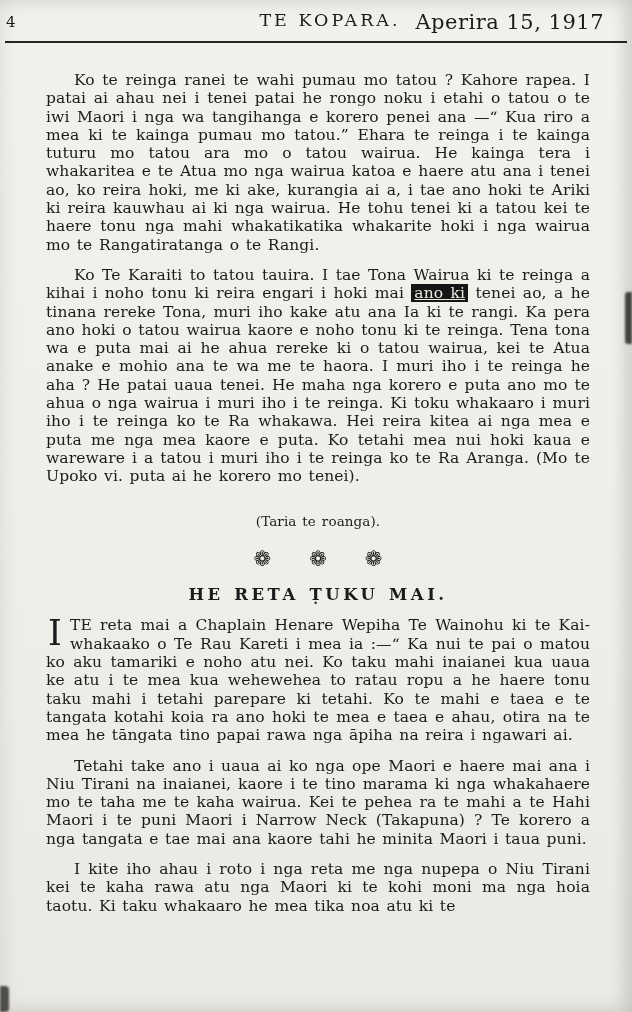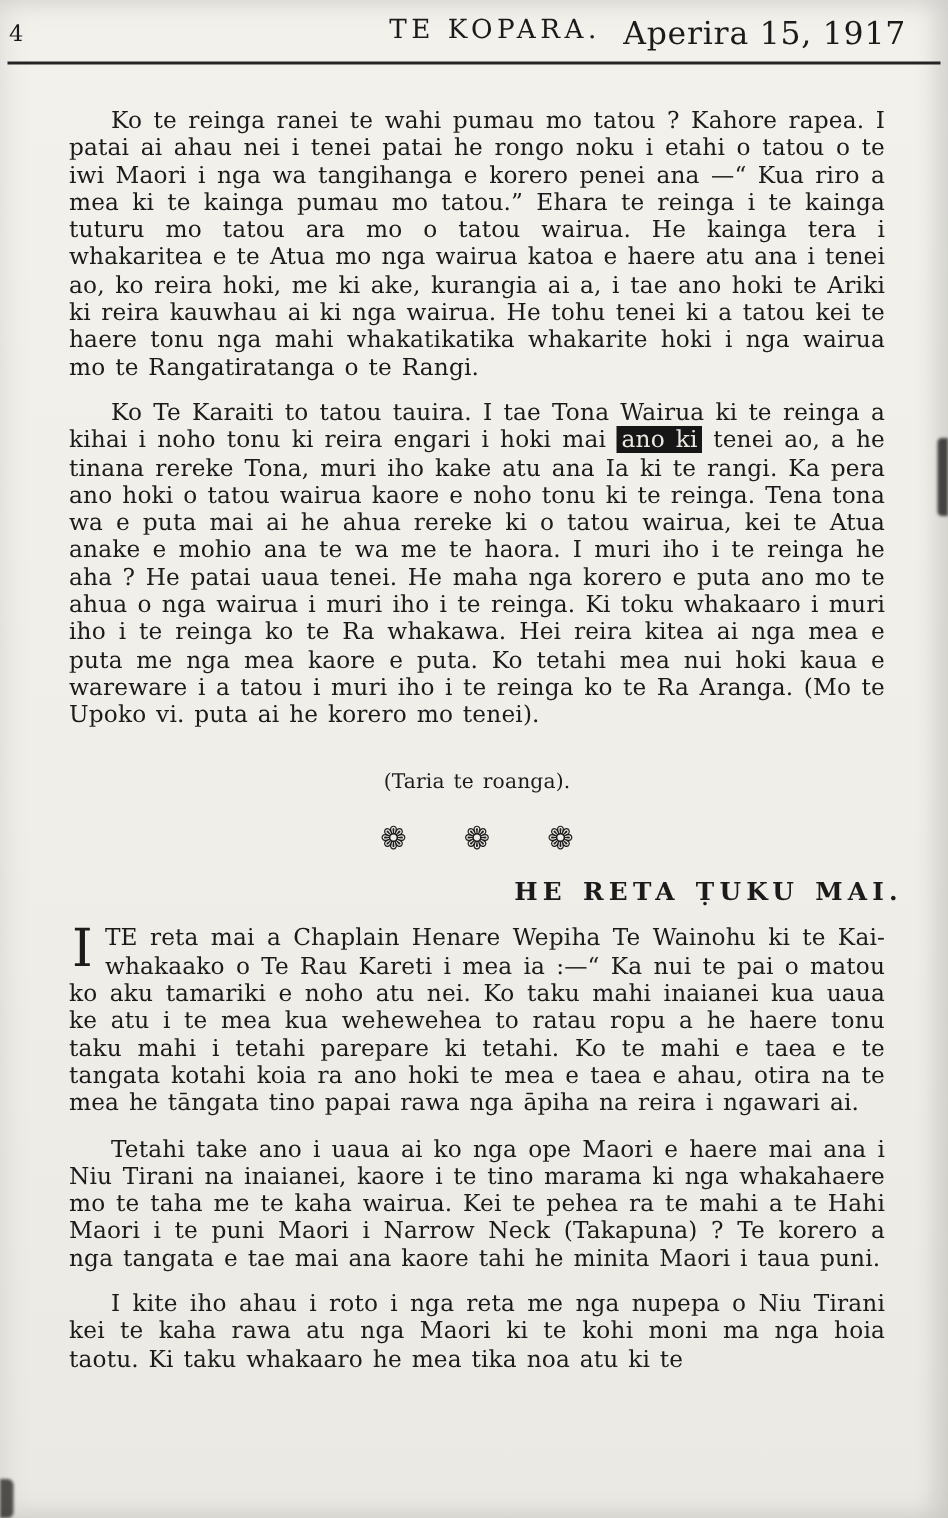--- a/index.html
+++ b/index.html
@@ -51,38 +51,39 @@
     text-align: justify;
     word-spacing: 1.5px;
     letter-spacing: 0.1px;
   }
   .content p { margin: 12px; }
   p.indent { text-indent: 28px; }
   .inverted {
     background: #161616;
     color: #ece9e2;
     padding: 0 3px;
+    text-decoration: underline;
   }
   .continuation-note {
     text-align: center;
     font-size: 13.5px;
     margin-top: 26px !important;
     text-indent: 0 !important;
   }
   .ornament-row {
     display: flex;
     justify-content: center;
     gap: 38px;
     margin-top: 20px;
     font-size: 21px;
     font-family: "DejaVu Sans", sans-serif;
     color: #1d1d1d;
   }
   .article-heading {
-    text-align: right;
+    text-align: center;
     font-size: 16.5px;
     font-weight: bold;
     letter-spacing: 3.5px;
     margin: 18px 0 12px 0;
   }
   .dropcap-para { text-indent: 0; }
   .dropcap {
     float: left;
     font-size: 35px;
     line-height: 30px;

